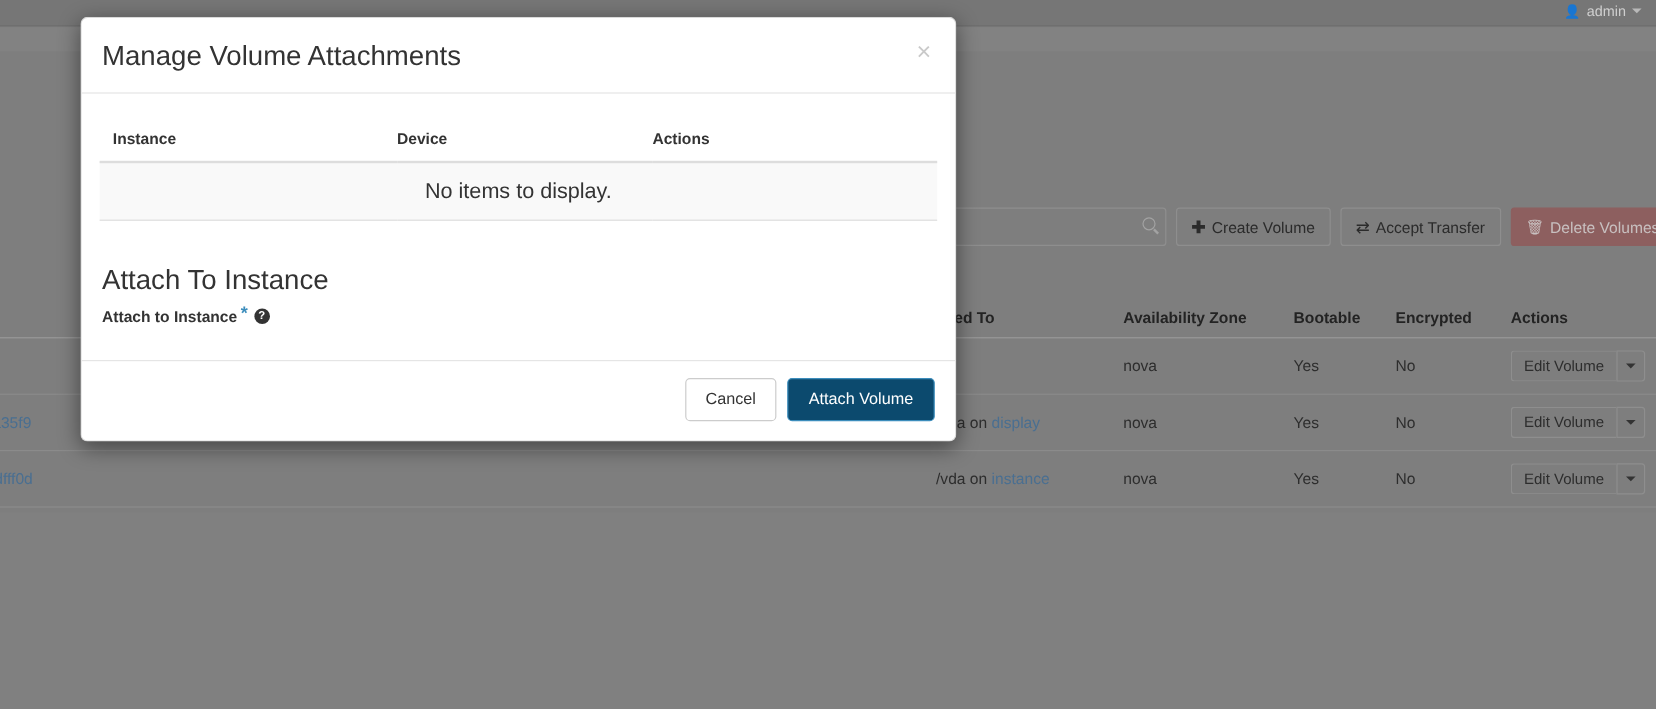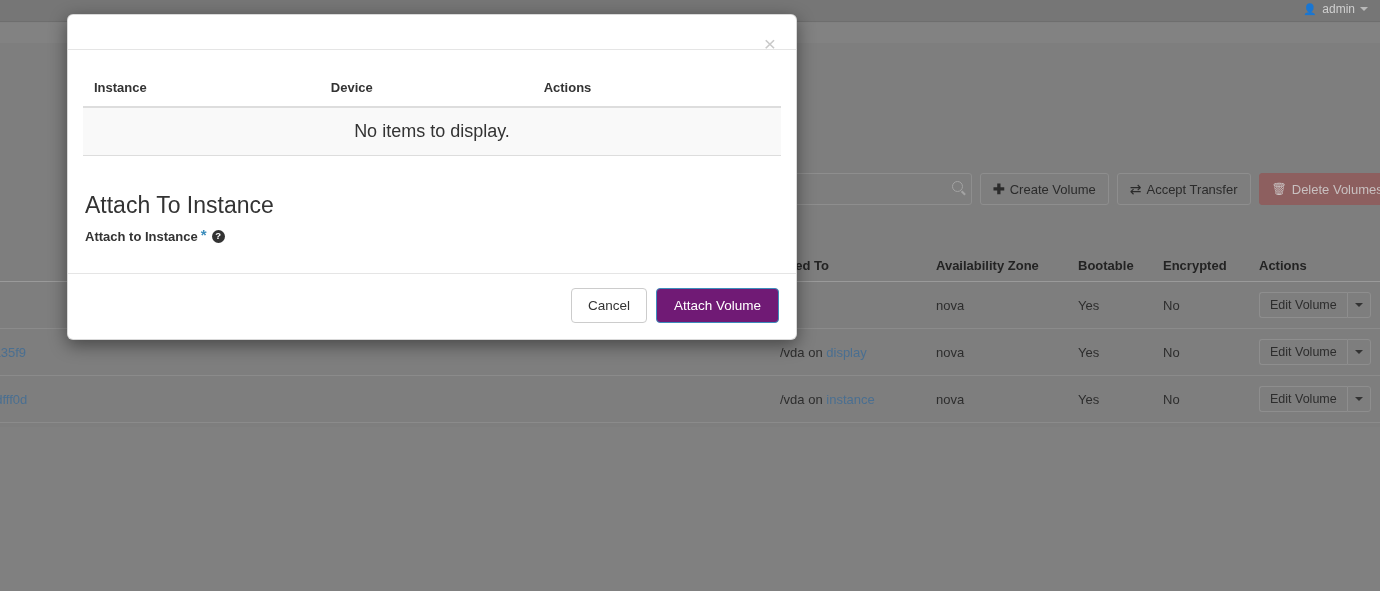--- a/index.html
+++ b/index.html
@@ -267,21 +267,21 @@
     padding: 8px 16px;
     cursor: pointer;
     line-height: 1.3;
   }
   .btn-default {
     background: #fff;
     border: 1px solid #cccccc;
     color: #333;
   }
   .btn-primary {
-    background: #701a75;
+    background: #0c4a6e;
     border: 1px solid #3c8dbc;
     color: #ffffff;
     padding: 8px 17px;
   }
 </style>
 </head>
 <body>
 
 <div id="backdrop">
 
@@ -375,20 +375,21 @@
             </span>
         </span>
       </span>
     </div>
   </div>
 </div>
 
 <div id="modal">
 
   <div class="modal-header">
+    <h1 class="modal-title">Manage Volume Attachments</h1>
     <button class="modal-close">×</button>
   </div>
 
   <div class="modal-body">
 
     <table class="att-table">
       <thead>
         <tr>
           <th class="col-instance">Instance</th>
           <th class="col-device">Device</th>

